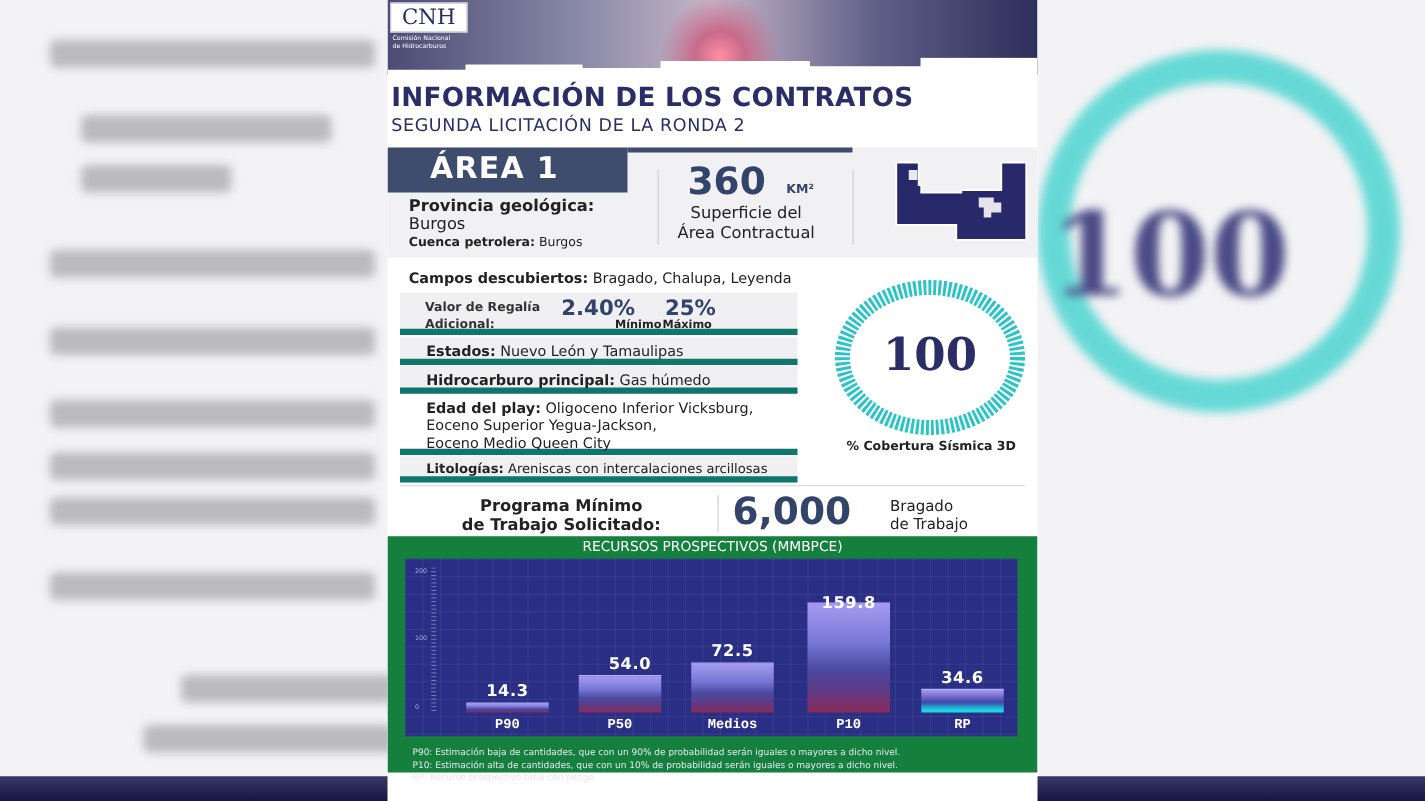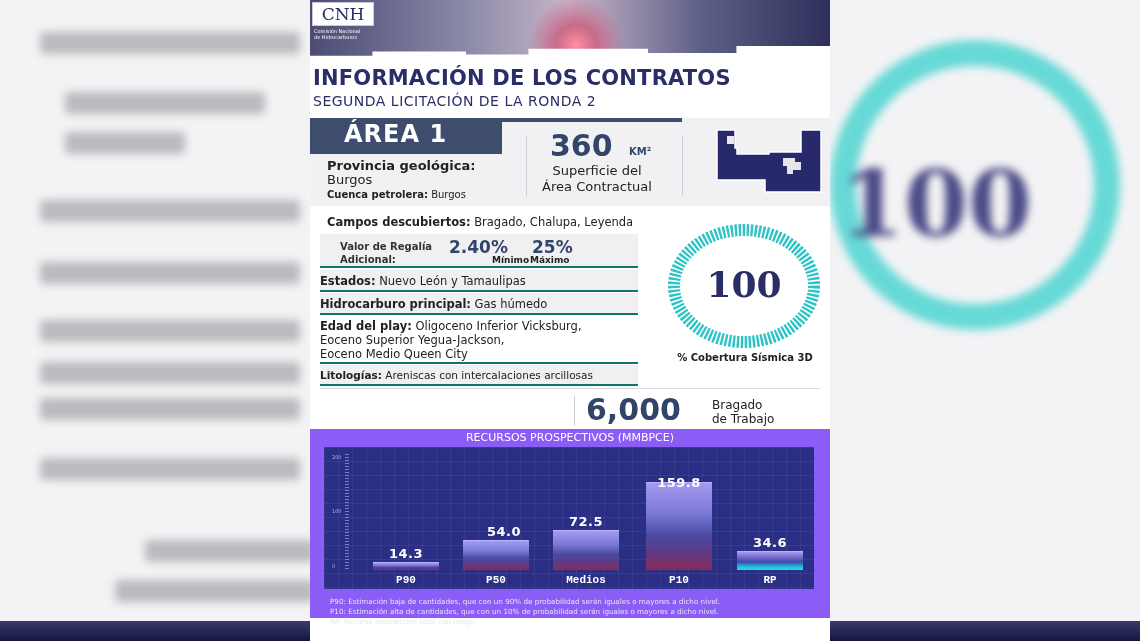--- a/index.html
+++ b/index.html
@@ -36,37 +36,37 @@
   .area-title { position: absolute; left: 34px; top: 120px; font-size: 24px; font-weight: bold; color: #fff; letter-spacing: 1px; }
   .prov-label { position: absolute; left: 17px; top: 158px; font-size: 13px; font-weight: bold; color: #222; }
   .prov-value { position: absolute; left: 17px; top: 172px; font-size: 13px; color: #222; }
   .cuenca { position: absolute; left: 17px; top: 189px; font-size: 10px; color: #222; }
   .cuenca b { font-weight: bold; }
   .vdiv { position: absolute; width: 1px; background: #cfcfd6; }
   .km { position: absolute; left: 240px; top: 128px; font-size: 30px; font-weight: bold; color: #33446b; }
   .km-unit { position: absolute; left: 319px; top: 146px; font-size: 10px; font-weight: bold; color: #33446b; }
   .sup { position: absolute; left: 222px; top: 163px; width: 130px; text-align: center; font-size: 13px; color: #222; line-height: 16px; }
   .map { position: absolute; left: 403px; top: 126px; width: 112px; height: 70px; }
-  .row { position: absolute; left: 0; width: 318px; background: #f0f0f2; border-bottom: 2px solid #0f766e; font-size: 11.5px; color: #222; padding-left: 0; }
+  .row { position: absolute; left: 0; width: 318px; background: #f0f0f2; border-bottom: 5px solid #0f766e; font-size: 11.5px; color: #222; padding-left: 21px; }
   .row b { font-weight: bold; }
   .campos { position: absolute; left: 17px; top: 215px; font-size: 11.5px; color: #222; }
   .regalia-lbl { position: absolute; left: 30px; top: 240px; font-size: 10px; font-weight: bold; color: #333; line-height: 13px; }
   .reg-val { position: absolute; top: 237px; font-size: 17px; font-weight: bold; color: #33446b; }
   .reg-sub { position: absolute; top: 255px; font-size: 9px; font-weight: bold; color: #222; }
 
   .sismica { position: absolute; left: 356px; top: 224px; width: 156px; height: 124px; }
   .sis-num { position: absolute; left: 356px; top: 263px; width: 156px; text-align: center; font-size: 36px; font-weight: bold; color: #2b2e66; font-family: "DejaVu Serif", serif; }
   .sis-label { position: absolute; left: 340px; top: 352px; width: 190px; text-align: center; font-size: 10px; font-weight: bold; color: #222; }
   .sep-line { position: absolute; left: 10px; top: 388px; width: 500px; height: 1px; background: #dcdce0; }
 
   .pmt { position: absolute; left: 30px; top: 398px; width: 218px; text-align: center; font-size: 13px; font-weight: bold; color: #222; line-height: 15px; }
   .pmt-num { position: absolute; left: 276px; top: 392px; font-size: 30px; font-weight: bold; color: #33446b; }
   .pmt-unit { position: absolute; left: 402px; top: 398px; font-size: 12px; color: #222; line-height: 14px; }
 
-  .chart-section { position: absolute; left: 0; top: 429px; width: 520px; height: 189px; background: #8b5cf6; }
+  .chart-section { position: absolute; left: 0; top: 429px; width: 520px; height: 189px; background: #15803d; }
   .chart-title { position: absolute; left: 0; top: 2px; width: 520px; text-align: center; color: #fff; font-size: 11px; }
   .plot { position: absolute; left: 14px; top: 18px; width: 490px; height: 142px;
           background-color: #2a2f85;
           background-image: linear-gradient(rgba(255,255,255,.06) 1px, transparent 1px), linear-gradient(90deg, rgba(255,255,255,.06) 1px, transparent 1px);
           background-size: 14px 14px; }
   .axis { position: absolute; left: 8px; top: 5px; height: 120px; width: 20px; }
   .axis .tick { position: absolute; left: 0; font-size: 5px; color: #aeb0d8; }
   .axis .scale { position: absolute; left: 13px; top: 2px; width: 4px; height: 116px;
      background-image: linear-gradient(rgba(200,200,240,.5) 1px, transparent 1px); background-size: 4px 3px; }
   .bar { position: absolute; bottom: 19px; width: 66px; border-top: 1px solid #b6b0ff;
@@ -158,20 +158,24 @@
   <div class="row" style="top:365px;height:21px;line-height:21px;left:10px;font-size:10.5px;"><b>Litologías:</b> <span>Areniscas con intercalaciones arcillosas</span></div>
 
   <svg class="sismica" viewBox="0 0 156 124">
     <ellipse cx="78" cy="62" rx="70" ry="56" fill="none" stroke="#2ec4c6" stroke-width="12" stroke-dasharray="2.4 1.6"></ellipse>
   </svg>
   <div class="sis-num">100</div>
   <div class="sis-label">% Cobertura Sísmica 3D</div>
 
   <div class="sep-line"></div>
 
+  <div class="pmt">
+    <div>Programa Mínimo</div>
+      <div>de Trabajo Solicitado:</div>
+  </div>
   <div class="vdiv" style="left:264px;top:396px;height:30px;"></div>
   <div class="pmt-num">6,000</div>
   <div class="pmt-unit">
     <div>Bragado</div>
       <div>de Trabajo</div>
   </div>
 
   <div class="chart-section">
     <div class="chart-title">RECURSOS PROSPECTIVOS (MMBPCE)</div>
     <div class="plot">

